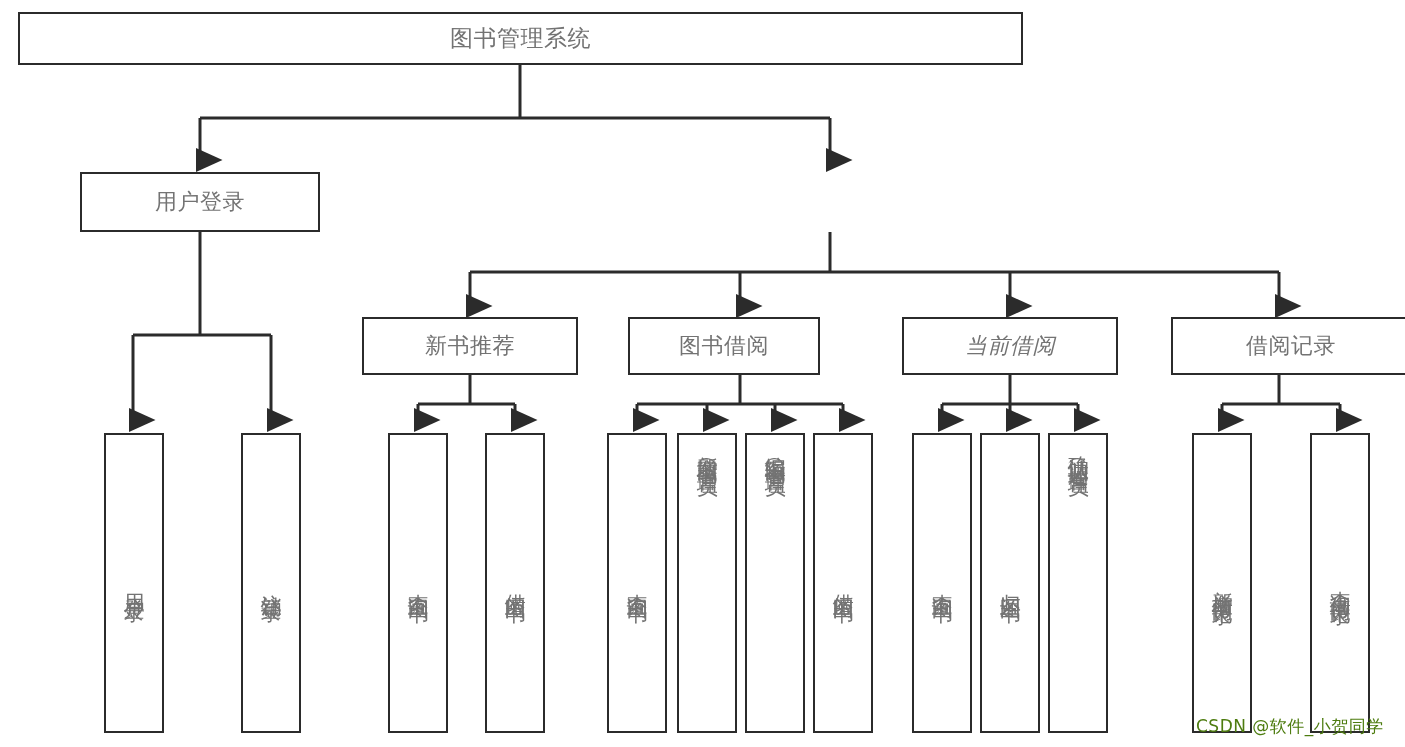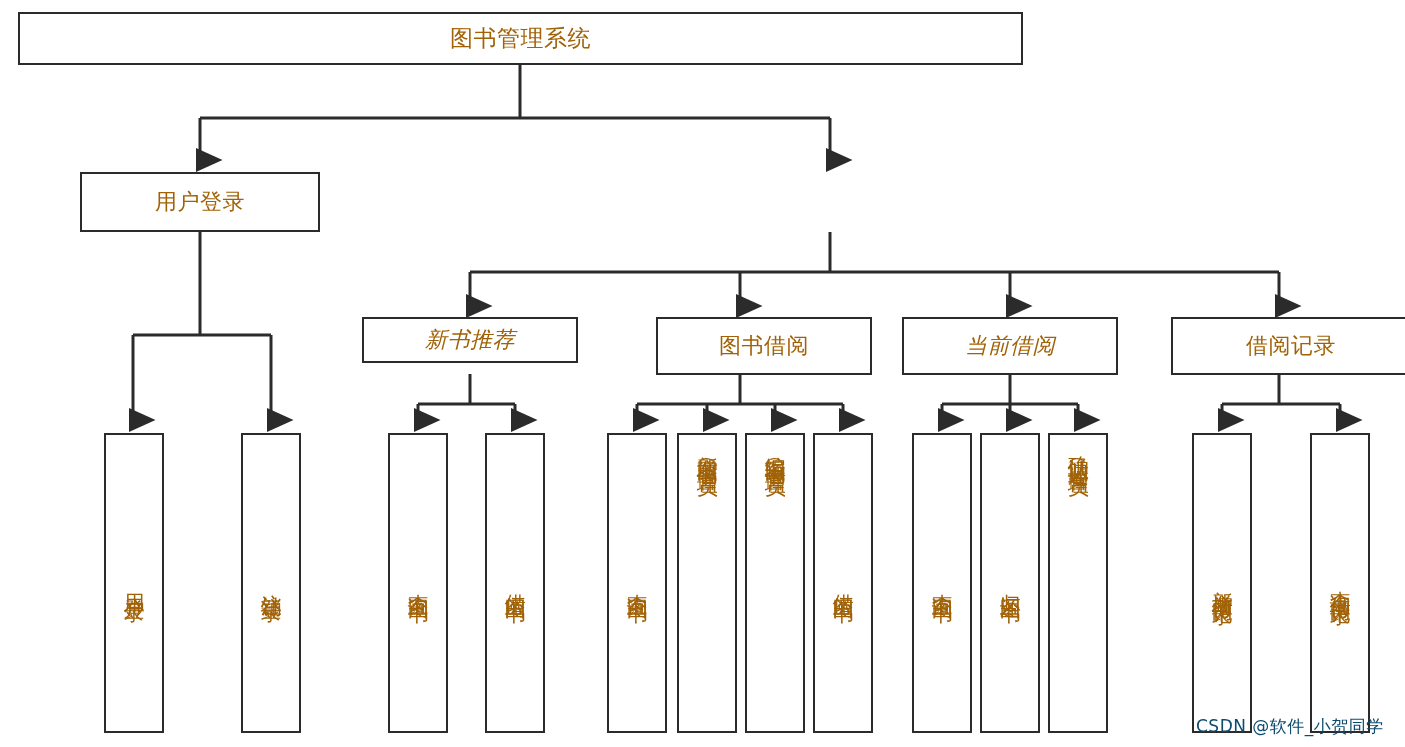--- a/index.html
+++ b/index.html
@@ -27,21 +27,21 @@
     pointer-events: none;
   }
   .node {
     position: absolute;
     box-sizing: border-box;
     background: #ffffff;
     border: 2px solid #2b2b2b;
     display: flex;
     align-items: center;
     justify-content: center;
-    color: #a16207;
+    color: #737373;
   }
   .node-label {
     display: block;
     text-align: center;
     line-height: 1.12;
     letter-spacing: 0.5px;
   }
   
   .node.horiz .node-label {
     font-size: 22px;
@@ -64,21 +64,21 @@
     white-space: nowrap;
   }
   
   .node.vert.centered {
     align-items: center;
     padding-top: 0;
   }
   .watermark {
     position: absolute;
     font-size: 17px;
-    color: #0c4a6e;
+    color: #4d7c0f;
     white-space: nowrap;
     letter-spacing: 0.5px;
   }
 </style>
 </head>
 <body>
 
 <div id="diagram-root">
 
   <svg id="edges-layer" width="1405" height="747" viewBox="0 0 1405 747" xmlns="http://www.w3.org/2000/svg">
@@ -132,24 +132,24 @@
   </svg>
 
   <div class="node horiz root" style="left:18px; top:12px; width:1005px; height:53px;">
     <span class="node-label">图书管理系统</span>
   </div>
 
   <div class="node horiz" style="left:80px; top:172px; width:240px; height:60px;">
     <span class="node-label">用户登录</span>
   </div>
 
-  <div class="node horiz" style="left:362px; top:317px; width:216px; height:46px;font-style:italic;">
+  <div class="node horiz" style="left:362px; top:317px; width:216px; height:58px;">
     <span class="node-label">新书推荐</span>
   </div>
-  <div class="node horiz" style="left:656px; top:317px; width:216px; height:58px;">
+  <div class="node horiz" style="left:628px; top:317px; width:192px; height:58px;">
     <span class="node-label">图书借阅</span>
   </div>
   <div class="node horiz" style="left:902px; top:317px; width:216px; height:58px;font-style:italic;">
     <span class="node-label">当前借阅</span>
   </div>
   <div class="node horiz" style="left:1171px; top:317px; width:240px; height:58px;">
     <span class="node-label">借阅记录</span>
   </div>
 
   <div class="node vert centered" style="left:104px; top:433px; width:60px; height:300px;">

